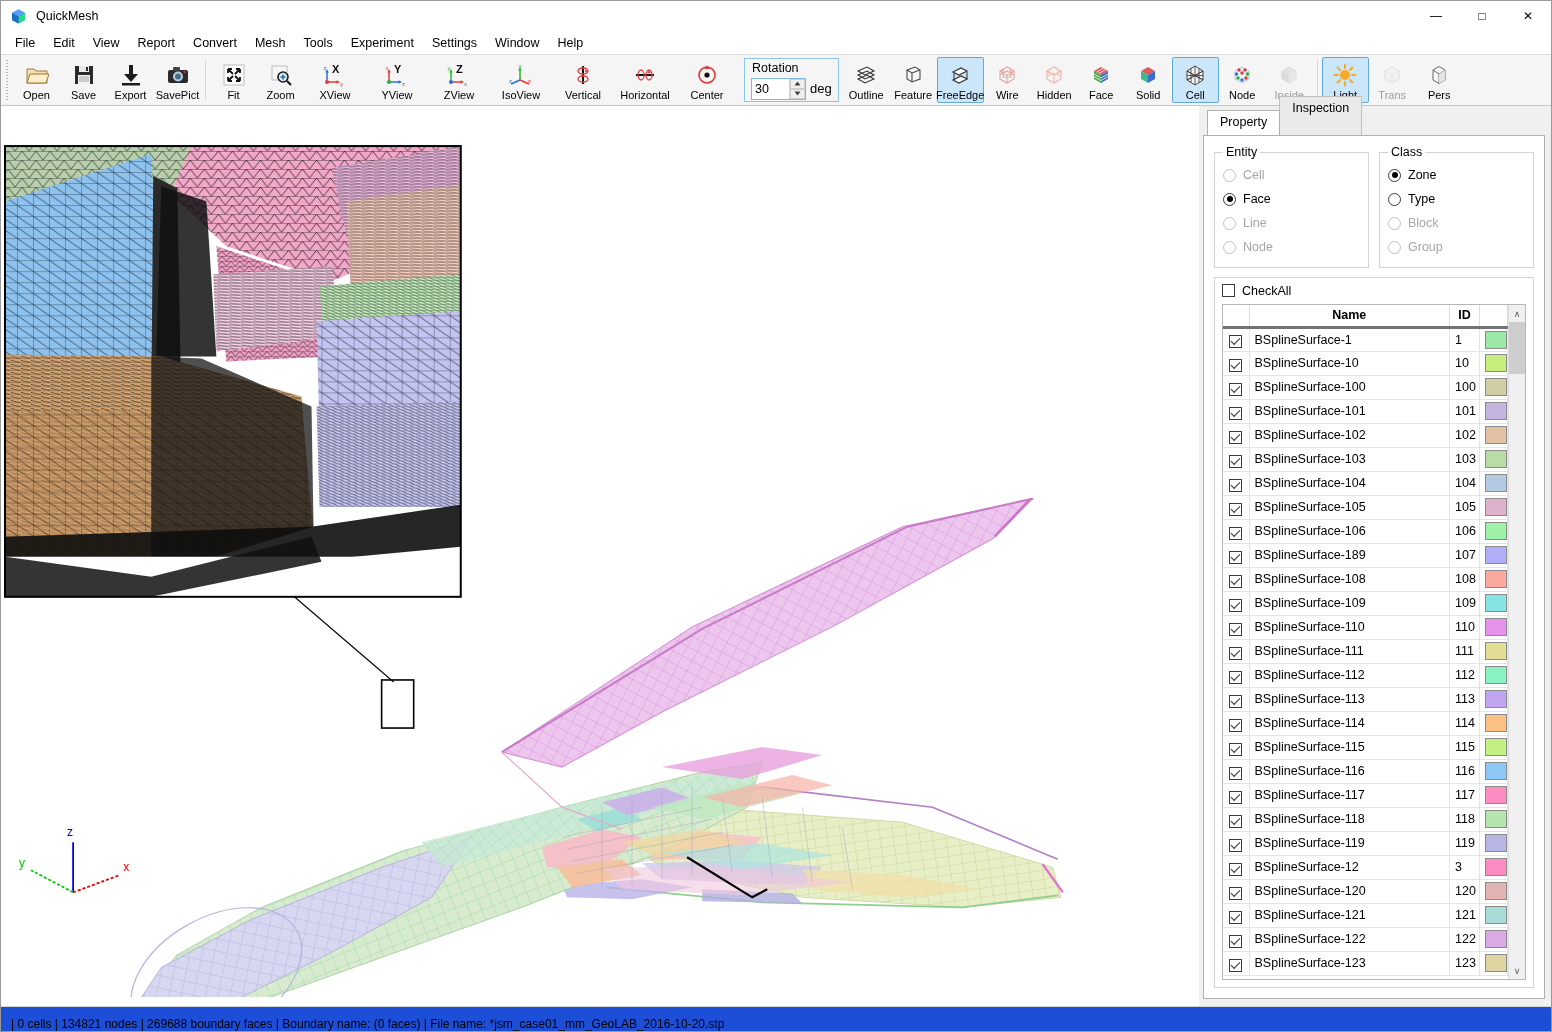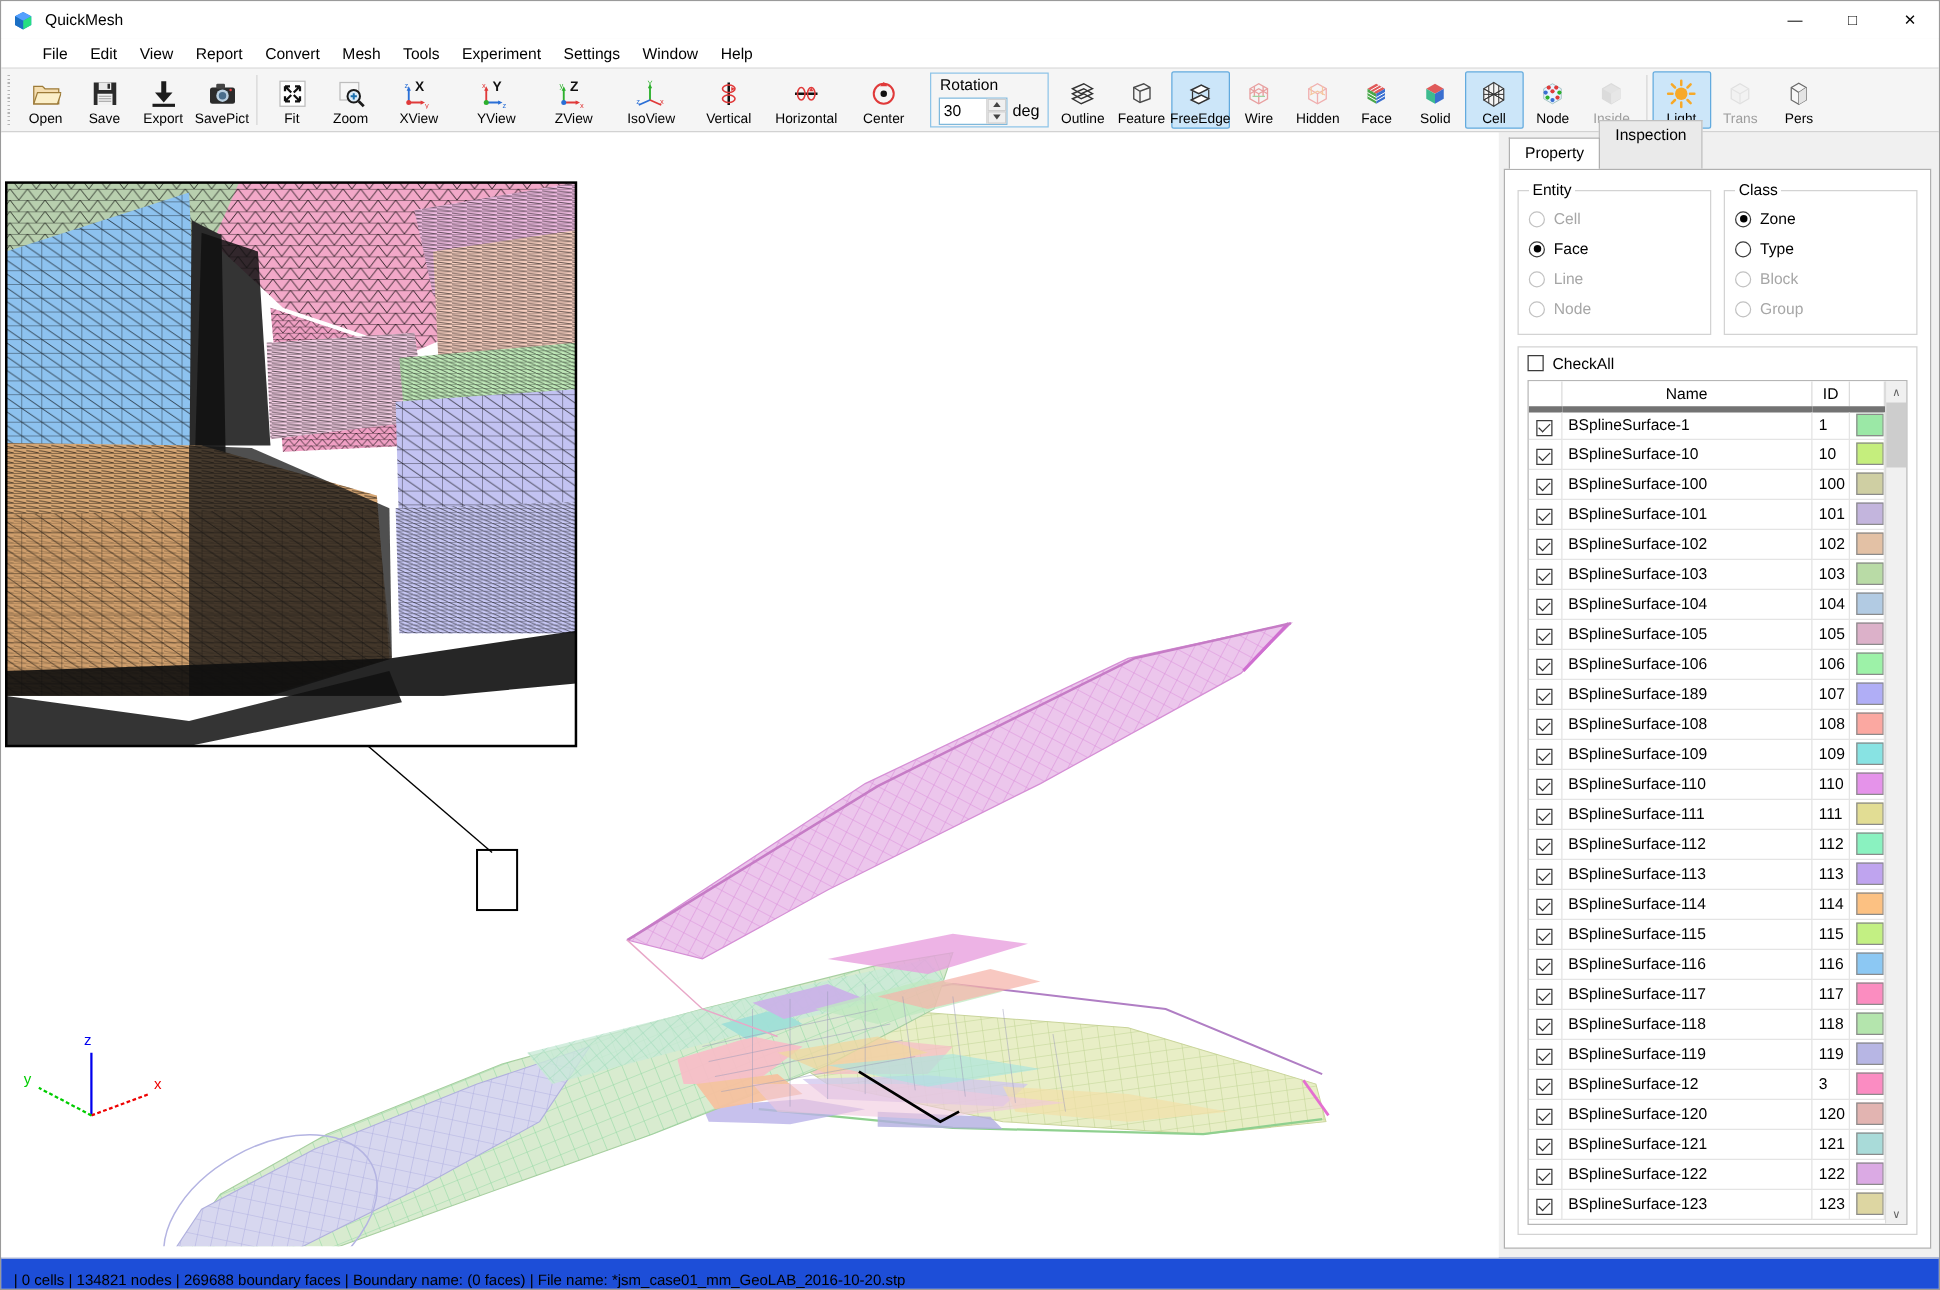--- a/index.html
+++ b/index.html
@@ -33,21 +33,21 @@
     width: 46px; height: 30px;
     display: flex; align-items: center; justify-content: center;
     color: #000; font-size: 12px;
   }
 
   
   .menubar {
     height: 23px; flex: 0 0 23px;
     display: flex; align-items: center;
     background: #ffffff;
-    padding-left: 24px;
+    padding-left: 5px;
     font-size: 12.5px; color: #000;
   }
   .menu-item { padding: 3px 9px; white-space: nowrap; }
 
   
   .toolbar {
     height: 52px; flex: 0 0 52px;
     background: #f5f5f5;
     border-top: 1px solid #dedede;
     border-bottom: 1px solid #c6c6c6;
@@ -166,22 +166,22 @@
   .checkall-lbl { font-size: 12.5px; color: #000; }
 
   .table-wrap {
     flex: 1; min-height: 0;
     border: 1px solid #b6b6b6; background: #fff;
     display: flex; overflow: hidden; position: relative;
   }
   .tbl-scroll { flex: 1; overflow: hidden; }
   table.zones { border-collapse: collapse; width: 100%; table-layout: fixed; }
   table.zones th {
-    font-size: 12.5px; font-weight: normal; color: #000;
-    background: #fff; border-right: 1px solid #dcdcdc; border-bottom: 5px solid #737373;
+    font-size: 12.5px; font-weight: bold; color: #000;
+    background: #fff; border-right: 1px solid #dcdcdc; border-bottom: 3px solid #737373;
     height: 22px; padding: 0;
   }
   table.zones td {
     font-size: 12.5px; color: #000;
     border-right: 1px solid #e4e4e4; border-bottom: 1px solid #e4e4e4;
     height: 24px; padding: 0 5px;
     white-space: nowrap; overflow: hidden;
   }
   td.c-chk { width: 26px; text-align: center; padding: 0; }
   td.c-name { padding-left: 8px; }

